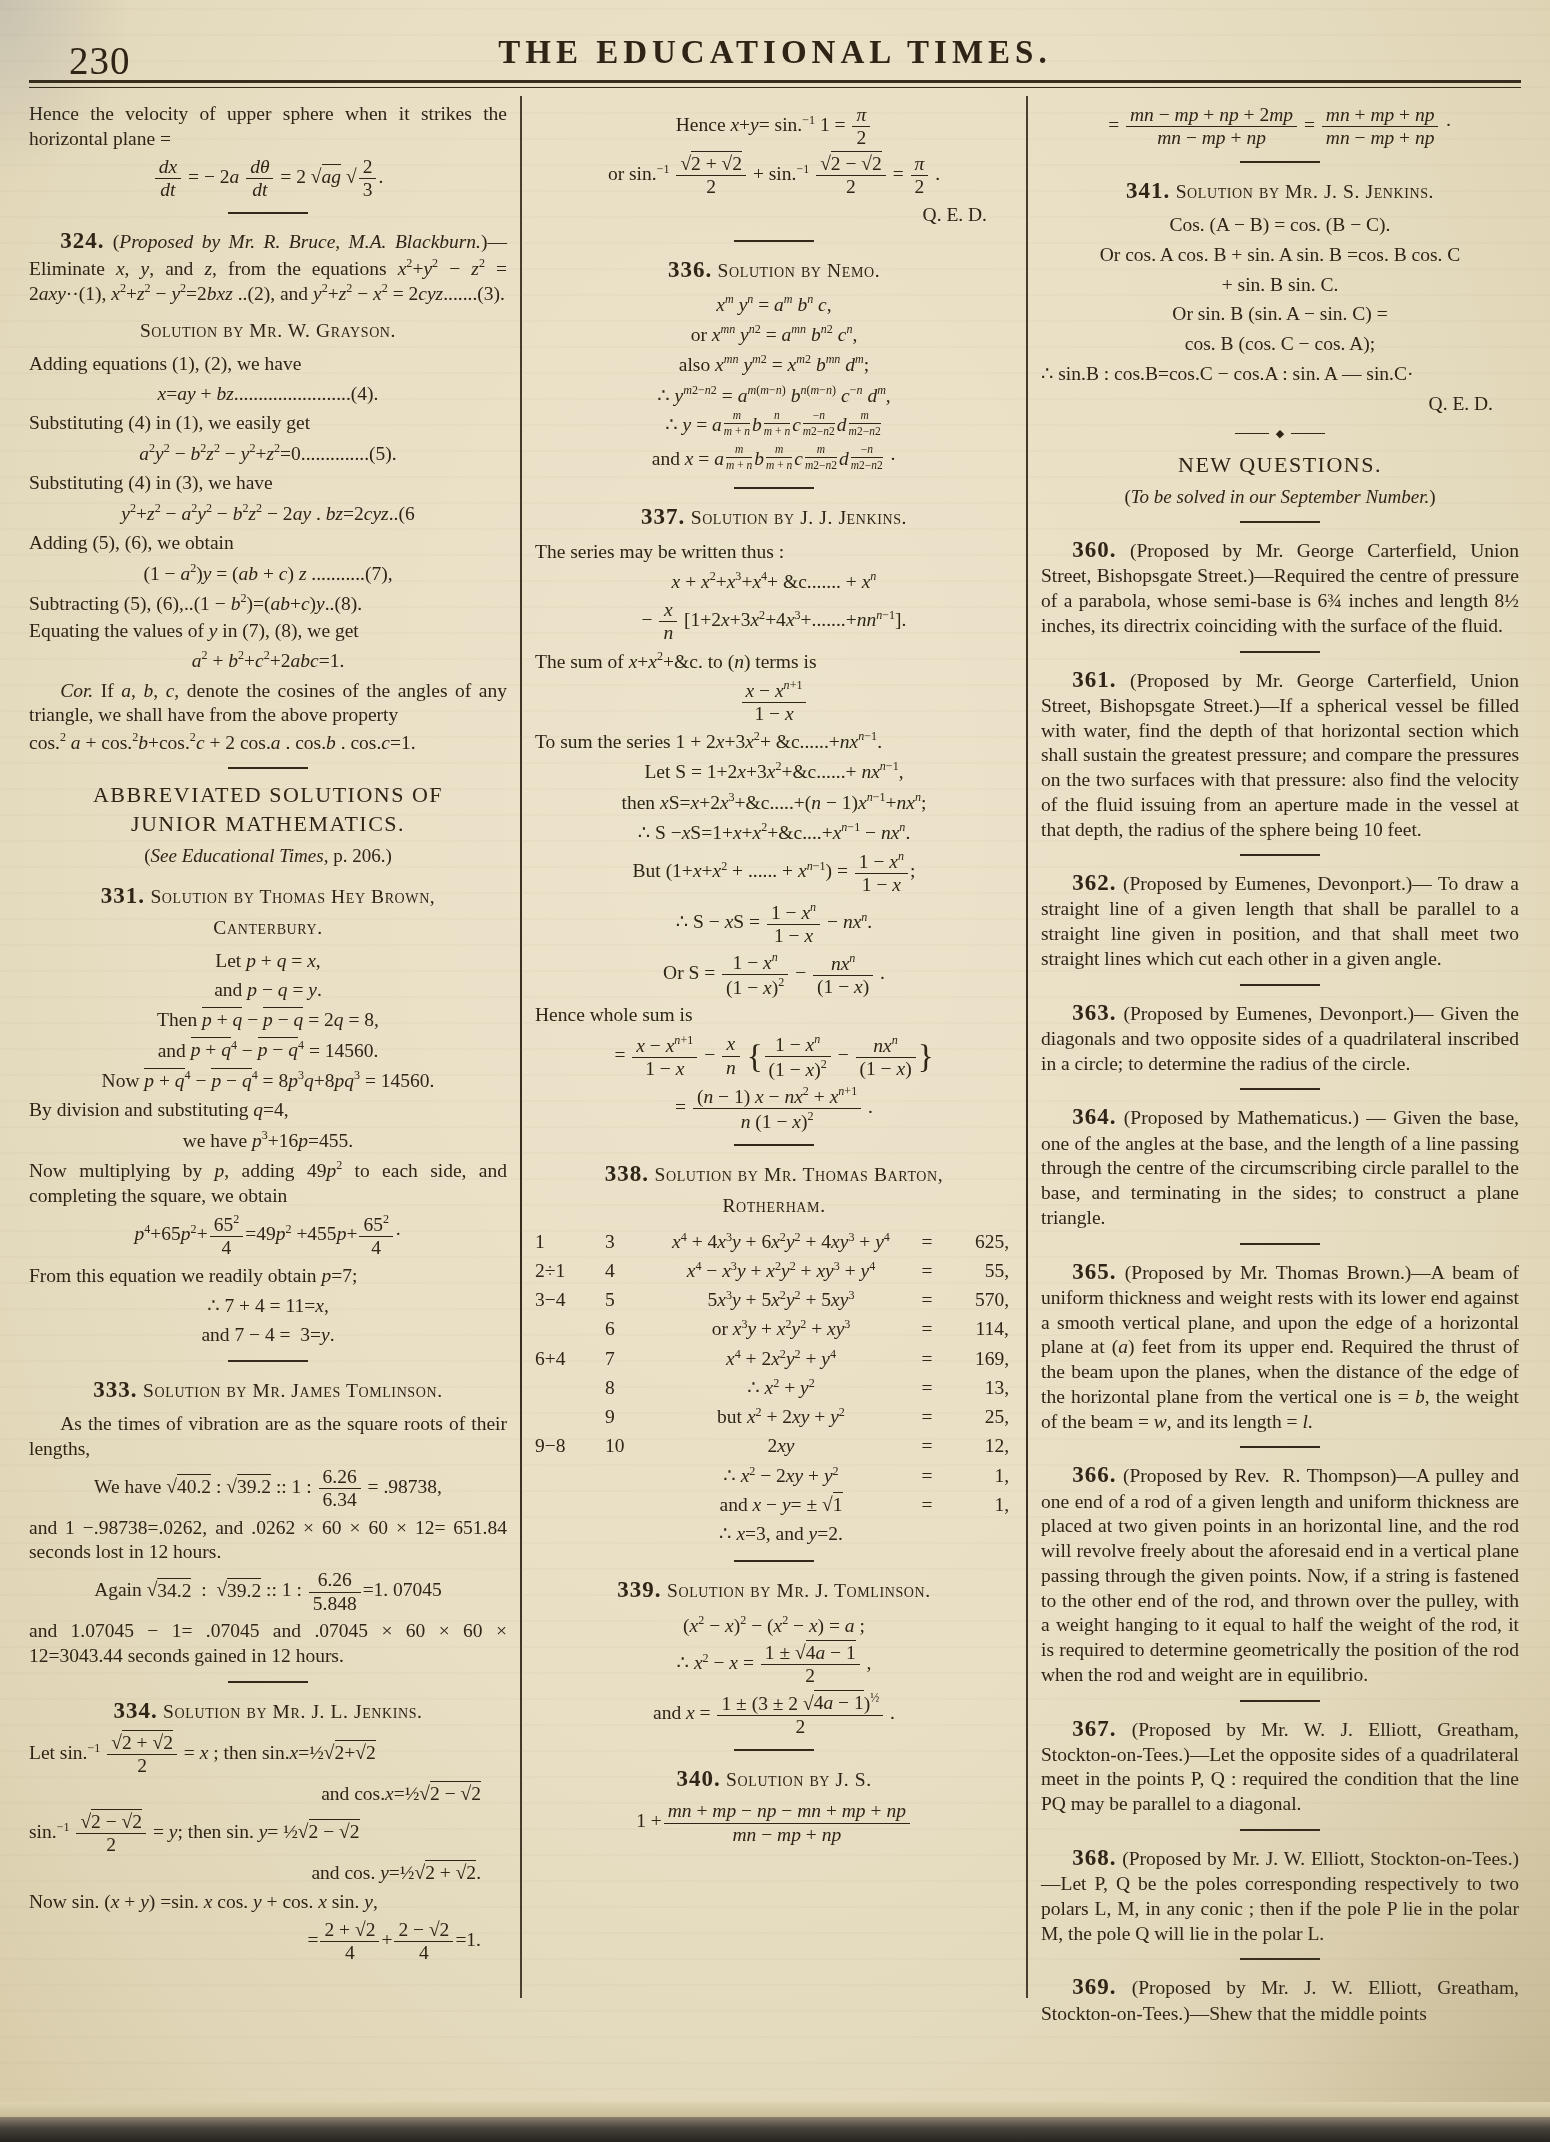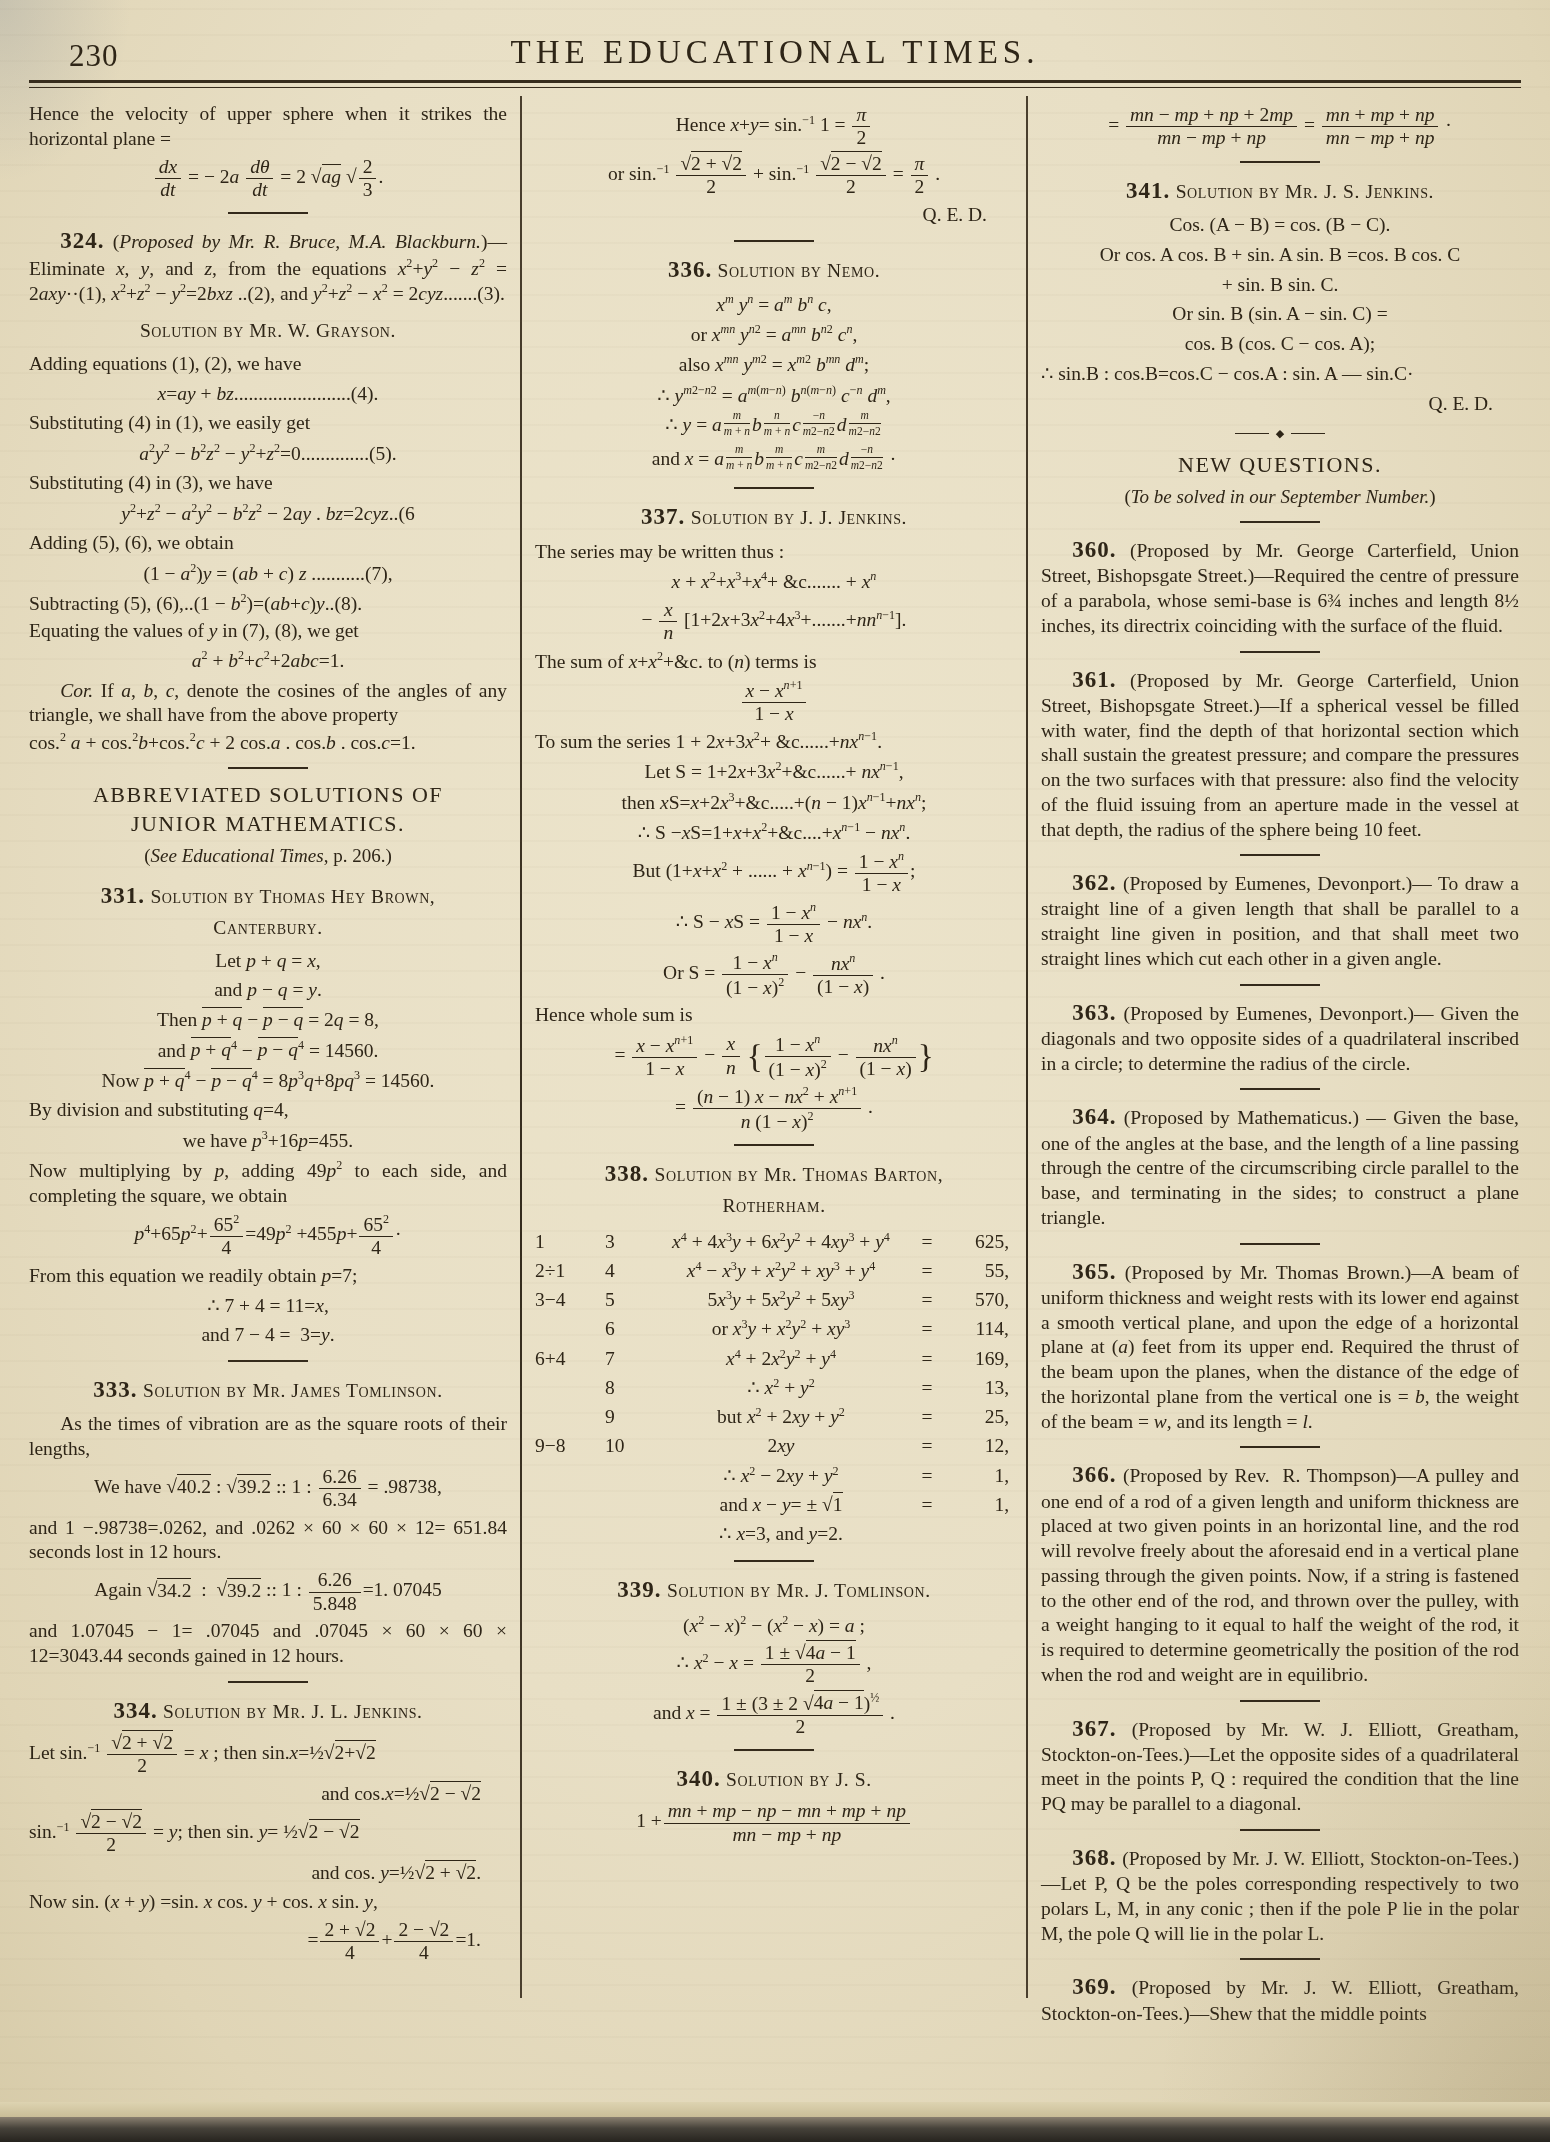--- a/index.html
+++ b/index.html
@@ -5,22 +5,22 @@
   html,body{margin:0;padding:0;background:#2b2720;}
   .page{position:relative;width:1550px;height:2142px;overflow:hidden;
     background:radial-gradient(ellipse at 48% 38%, #ece4cb 0%, #e8dfc5 50%, #e0d5b6 80%, #d4c8a5 100%);
     font-family:"Liberation Serif", serif;color:#2e2517;}
   .page::before{content:"";position:absolute;inset:0;pointer-events:none;
     background:
       radial-gradient(ellipse at 0% 0%, rgba(98,116,146,.20), transparent 6%),
       radial-gradient(ellipse at 100% 100%, rgba(120,100,60,.18), transparent 18%),
       repeating-linear-gradient(0deg, rgba(124,108,78,.035) 0 2px, transparent 2px 26px);}
   .header{position:relative;width:1492px;margin:0 29px;padding-top:34px;}
-  .pageno{position:absolute;left:40px;top:38px;font-size:31px;letter-spacing:1px;}
-  .title{text-align:center;font-size:33px;font-weight:normal;letter-spacing:5px;}
+  .pageno{position:absolute;left:40px;top:38px;font-size:39px;letter-spacing:1px;}
+  .title{text-align:center;font-size:33px;font-weight:bold;letter-spacing:5px;}
   .hrule{margin-top:9px;height:4px;border-top:3px solid #372d1d;border-bottom:1px solid #372d1d;}
   .cols{display:flex;align-items:stretch;width:1492px;margin:4px 29px 0;}
   .col{width:478px;padding-top:8px;font-size:19.5px;line-height:1.27;}
   .vr{width:2px;background:linear-gradient(#4a3f2e,#342b1d 60%,#4a3f2e);margin:4px 13px 30px;}
   .blk{margin:2px 0;}
   .p{text-indent:1.6em;text-align:justify;}
   .pn{text-align:justify;}
   .eq{text-align:center;margin:5px 0;}
   .eqr{text-align:right;margin:5px 0;padding-right:26px;}
   .h{text-align:center;font-variant:small-caps;letter-spacing:.6px;margin:13px 0 8px;}

